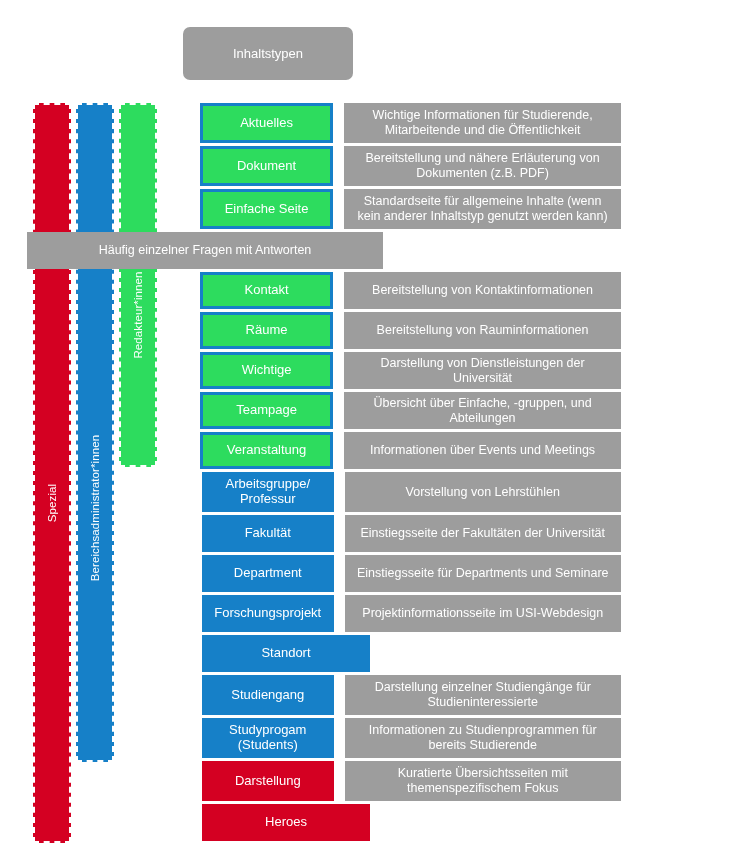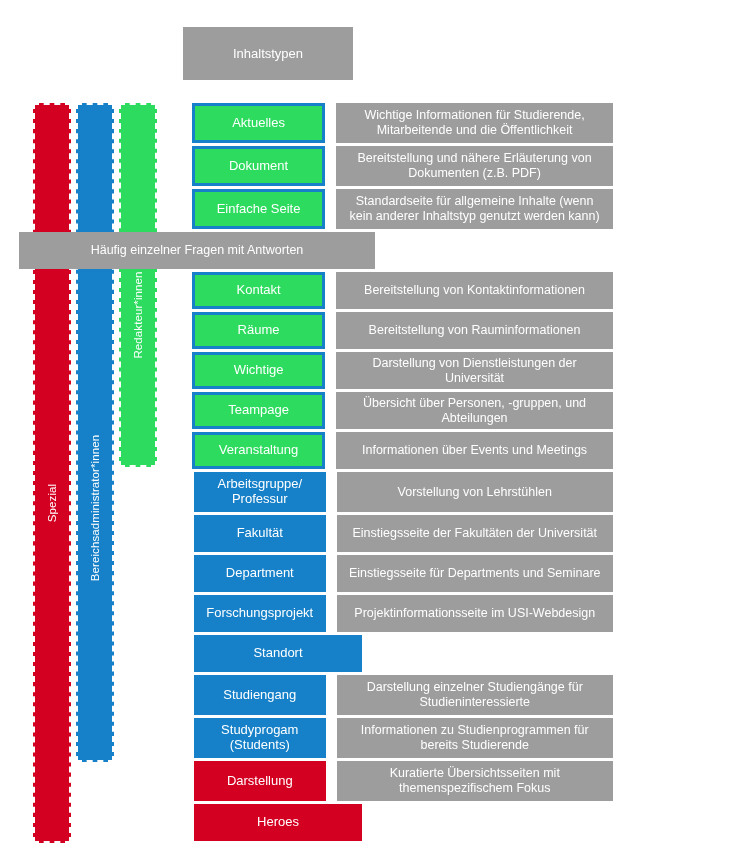--- a/index.html
+++ b/index.html
@@ -34,25 +34,25 @@
   #role-redakteur .role-label { margin-top: 60px; }
   #role-bereich   .role-label { margin-top: 150px; }
   #role-spezial   .role-label { margin-top: 60px; }
 
   
   #header-box {
     position: absolute;
     left: 183px; top: 27px; width: 170px; height: 53px;
     background: #9d9d9d;
     display: flex; align-items: center; justify-content: center;
-    color: #ffffff; font-size: 13px;
+    color: #ffffff; font-size: 13px; border-radius: 7px;
   }
 
   
-  #rows { position: absolute; left: 8px; top: 103px; width: 605px; }
+  #rows { position: absolute; left: 16px; top: 103px; width: 605px; }
   .row {
     position: relative;
     display: flex;
     align-items: stretch;
     margin-bottom: 3px;
   }
   .type-box {
     display: flex; align-items: center; justify-content: center;
     text-align: center;
     color: #ffffff;
@@ -133,21 +133,21 @@
       <div class="row tier-green">
         <div class="type-box h1line">Räume</div>
         <div class="desc-box h1line">Bereitstellung von Rauminformationen</div>
       </div>
       <div class="row tier-green">
         <div class="type-box h1line">Wichtige</div>
         <div class="desc-box h1line">Darstellung von Dienstleistungen der Universität</div>
       </div>
       <div class="row tier-green">
         <div class="type-box h1line">Teampage</div>
-        <div class="desc-box h1line">Übersicht über Personen, -gruppen, und Abteilungen</div>
+        <div class="desc-box h1line">Übersicht über Einfache, -gruppen, und Abteilungen</div>
       </div>
       <div class="row tier-green">
         <div class="type-box h1line">Veranstaltung</div>
         <div class="desc-box h1line">Informationen über Events und Meetings</div>
       </div>
       <div class="row tier-blue">
         <div class="type-box h2line">Arbeitsgruppe/ Professur</div>
         <div class="desc-box h2line">Vorstellung von Lehrstühlen</div>
       </div>
       <div class="row tier-blue">

